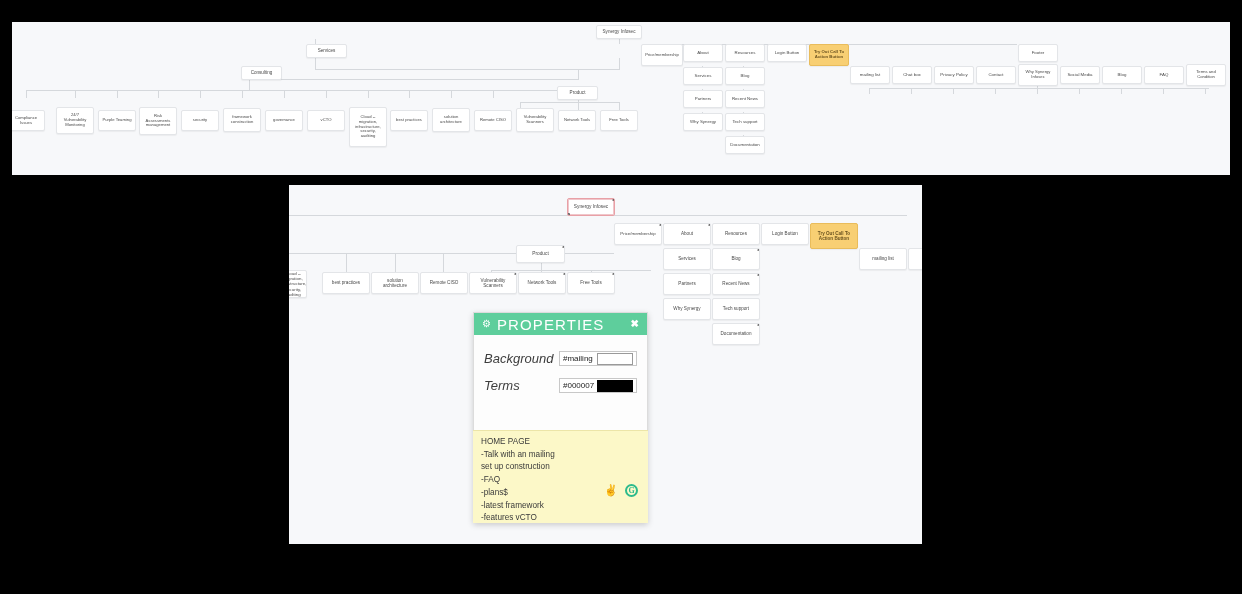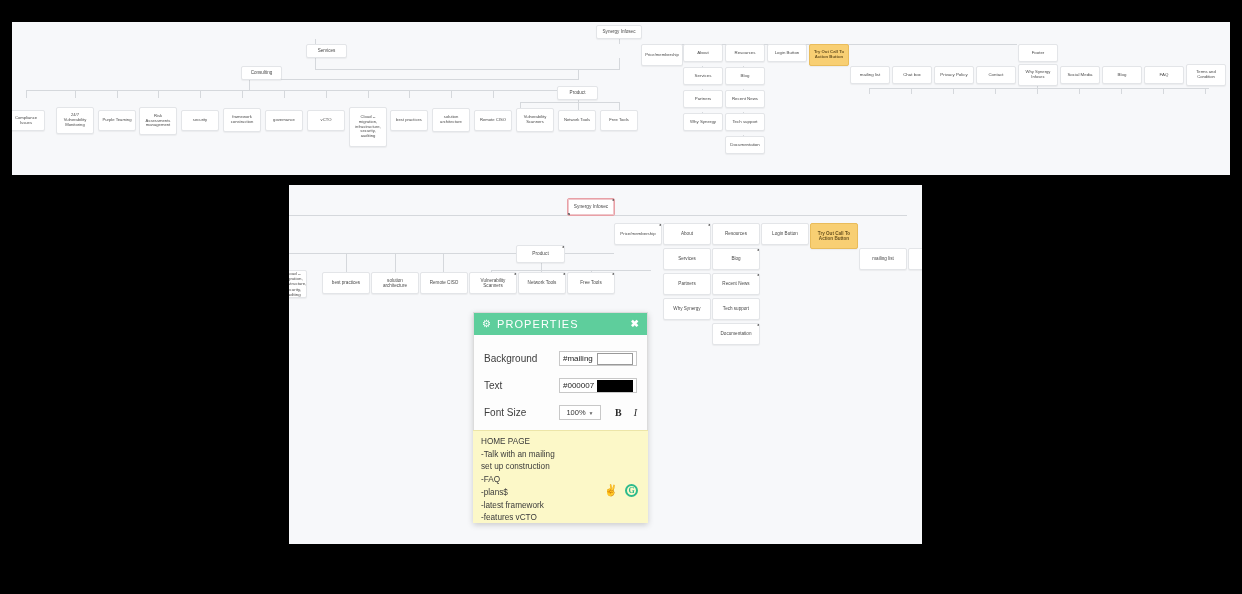--- a/index.html
+++ b/index.html
@@ -60,26 +60,26 @@
     border:1px solid #dcdcdc;
     box-shadow:0 2px 6px rgba(0,0,0,0.18);
     display:flex; flex-direction:column;
     overflow:hidden;
   }
   .pp-header {
     height:22px; background:#5ece9c; display:flex; align-items:center;
     padding:0 8px; color:#ffffff; flex:0 0 auto;
   }
   .pp-gear { font-size:10px; margin-right:6px; line-height:1; }
-  .pp-title { font-size:11px; letter-spacing:1.1px; flex:1; }
+  .pp-title { font-size:15px; letter-spacing:1.1px; flex:1; }
   .pp-close { font-size:10px; font-weight:bold; cursor:pointer; line-height:1; }
 
   .pp-body { padding:10px 10px 0 10px; flex:0 0 auto; }
   .pp-row { display:flex; align-items:center; height:27px; }
-  .pp-label { width:75px; font-size:10px; color:#3d3d3d; }
+  .pp-label { width:75px; font-size:13px; color:#3d3d3d;font-style:italic; }
   .pp-input {
     flex:1; height:15px; background:#fff; border:1px solid #c8c8c8;
     display:flex; align-items:center; padding:0 3px;
     font-size:8px; color:#222;
   }
   .pp-input span{flex:1;}
   .sw { width:12px; height:12px; border:1px solid #9a9a9a; }
   .sw.white { background:#ffffff; }
   .sw.black { background:#000000; border-color:#000; }
 
@@ -420,38 +420,27 @@
   <div class="pp-body">
     <div class="pp-row">
       <div class="pp-label">Background</div>
       <div class="pp-input">
         <span>#mailing</span>
         <span class="sw white"></span>
       </div>
     </div>
 
     <div class="pp-row">
-      <div class="pp-label">Text</div>
+      <div class="pp-label">Terms</div>
       <div class="pp-input">
         <span>#000007</span>
         <span class="sw black"></span>
       </div>
     </div>
 
-    <div class="pp-row">
-      <div class="pp-label">Font Size</div>
-      <div class="pp-select">
-        <span>100%</span>
-        <span class="caret">▼</span>
-      </div>
-      <div class="pp-bi">
-        <span class="bd">B</span>
-        <span class="it">I</span>
-      </div>
-    </div>
   </div>
 </div>
 
 <div id="sticky-note">
   <div class="line">HOME PAGE</div>
   <div class="line">-Talk with an mailing</div>
   <div class="line">set up construction</div>
   <div class="line">-FAQ</div>
   <div class="line">-plans$</div>
   <div class="line">-latest framework</div>

